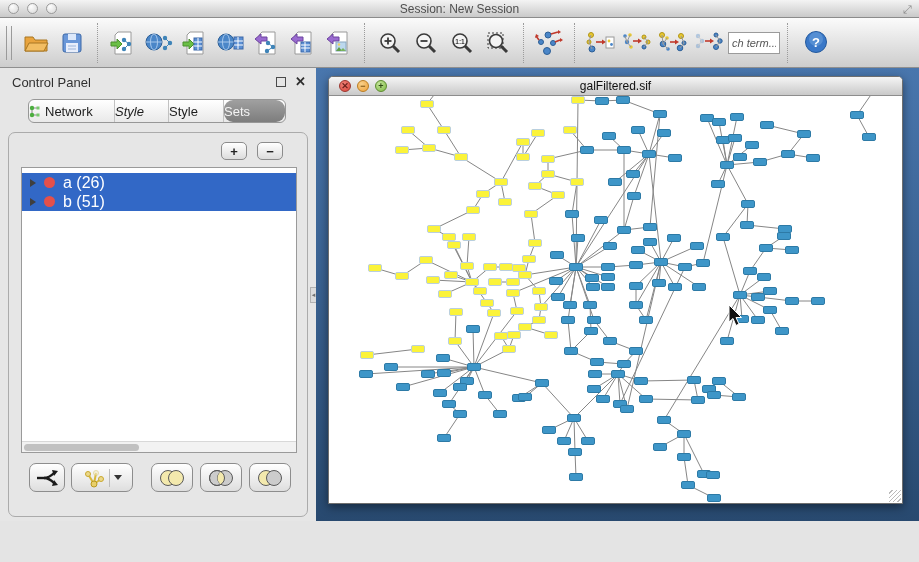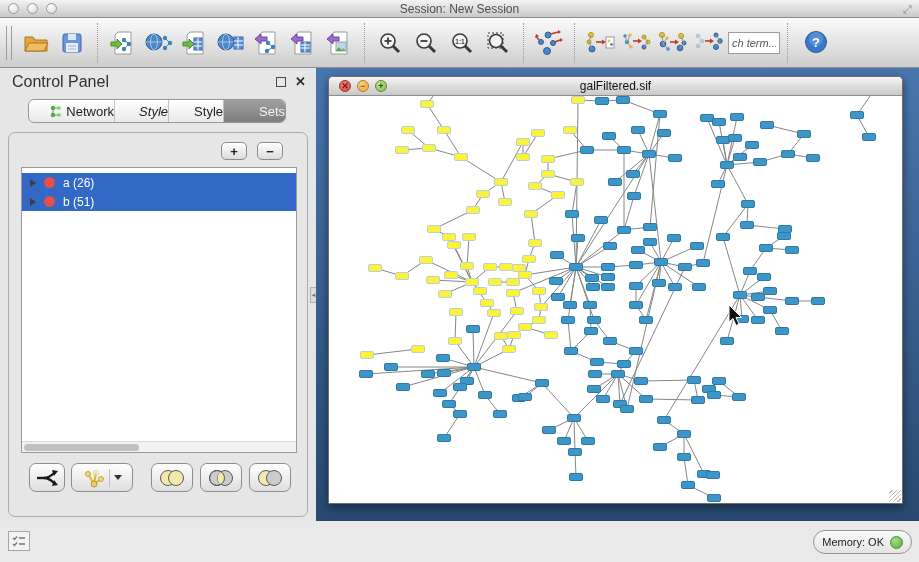--- a/index.html
+++ b/index.html
@@ -28,42 +28,42 @@
     align-items:center; justify-content:center; cursor:default; }
   .tbtn svg { display:block; }
   .searchbox { width:52px; height:22px; border:1px solid #9b9b9b; background:#fff;
     font-style:italic; color:#555; font-size:11px; padding:0 3px;
     font-family:"Liberation Sans", sans-serif; margin-left:2px; }
   .helpbtn { width:26px; height:26px; border:none; background:transparent; margin-left:8px; }
 
   
   .control-panel { position:absolute; left:0; top:68px; width:316px; height:453px; background:#e6e6e6; }
   .cp-header { position:absolute; left:0; top:0; width:100%; height:28px; display:flex; align-items:center; }
-  .cp-title { font-size:16px; color:#303030; margin-left:12px; }
+  .cp-title { font-size:13px; color:#303030; margin-left:12px; }
   .cp-float { position:absolute; right:30px; top:9px; width:10px; height:10px; border:1.5px solid #4a4a4a; }
   .cp-close { position:absolute; right:10px; top:6px; font-size:13px; font-weight:bold; color:#2e2e2e; }
 
   .tabbar { position:absolute; left:28px; top:31px; width:258px; height:24px; display:flex;
     border:1px solid #979797; border-radius:6px; overflow:hidden;
     background:linear-gradient(#ffffff,#e9e9e9); }
-  .tab { flex:0 0 auto; display:flex; align-items:center; justify-content:flex-end; gap:5px;
+  .tab { flex:0 0 auto; display:flex; align-items:center; justify-content:flex-start; gap:5px;
     font-size:13px; color:#1d1d1d; border-right:1px solid #c2c2c2; }
-  .tab.sel { background:linear-gradient(#a0a0a0,#7d7d7d); color:#f4f4f4; border-right:none; }
+  .tab.sel { background:linear-gradient(#a0a0a0,#7d7d7d); color:#f4f4f4; border-right:none;border-radius:9px; }
   .t-network{ width:86px; } .t-style{ width:54px;font-style:italic; } .t-select{ width:55px; } .t-sets{ width:61px; }
 
   .cp-box { position:absolute; left:8px; top:64px; width:300px; height:385px;
     border:1px solid #ababab; border-radius:7px; background:#e6e6e6; }
   .mini-btn { position:absolute; top:9px; width:26px; height:18px; border:1px solid #8c8c8c;
     border-radius:5px; background:linear-gradient(#ffffff,#dcdcdc);
     font-size:13px; font-weight:bold; color:#222; line-height:15px; text-align:center; }
   .plus { left:212px; } .minus { left:248px; }
 
   .setlist { position:absolute; left:12px; top:34px; width:276px; height:286px;
     border:1px solid #9a9a9a; background:#ffffff; overflow:hidden; }
-  .setrow { height:19px; display:flex; align-items:center; font-size:12px; color:#222; }
+  .setrow { height:19px; display:flex; align-items:center; font-size:16px; color:#222; }
   .setrow.sel { background:#3268c6; color:#ffffff; }
   .tri { width:0; height:0; border-left:6px solid #3f3f3f; border-top:4px solid transparent;
     border-bottom:4px solid transparent; margin-left:8px; }
   .dot { width:11px; height:11px; border-radius:50%; background:#e4504a; margin-left:9px; }
   .setrow span { margin-left:8px; }
   .hscroll { position:absolute; left:0; bottom:0; width:274px; height:11px; background:#f2f2f2;
     border-top:1px solid #d8d8d8; }
   .hthumb { position:absolute; left:2px; top:2px; width:115px; height:7px; border-radius:4px; background:#c1c1c1; }
 
   .cpbtn { position:absolute; top:330px; height:29px; border:1px solid #8d8d8d; border-radius:7px;
@@ -871,28 +871,14 @@
             <rect x="541.5" y="-13.5" width="13" height="7" rx="1.4" fill="#3e96c8" stroke="#2d7aa6" stroke-width="1"></rect>
           </svg>
         <svg width="20" height="24" style="position:absolute; left:398px; top:208px;" viewBox="0 0 20 24">
           <path d="M2 1 L2 18 L6 14.5 L9 21.5 L12 20 L9 13.5 L14.5 13.5 Z" fill="#111" stroke="#fff" stroke-width="1"></path>
         </svg>
         <div class="resize-grip"></div>
       </div>
     </div>
   </div>
 
-  <div class="statusbar">
-    <button class="task-btn">
-      <svg width="14" height="12" viewBox="0 0 14 12">
-        <path d="M1 3 l1.5 1.5 L5 1.5" fill="none" stroke="#777" stroke-width="1.3"></path>
-        <line x1="7" y1="3" x2="13" y2="3" stroke="#777" stroke-width="1.5"></line>
-        <path d="M1 9 l1.5 1.5 L5 7.5" fill="none" stroke="#777" stroke-width="1.3"></path>
-        <line x1="7" y1="9" x2="13" y2="9" stroke="#777" stroke-width="1.5"></line>
-      </svg>
-    </button>
-    <button class="mem-pill">
-      <span>Memory: OK</span>
-      <span class="mem-dot"></span>
-    </button>
-  </div>
 
 </div>
 
 </body></html>

